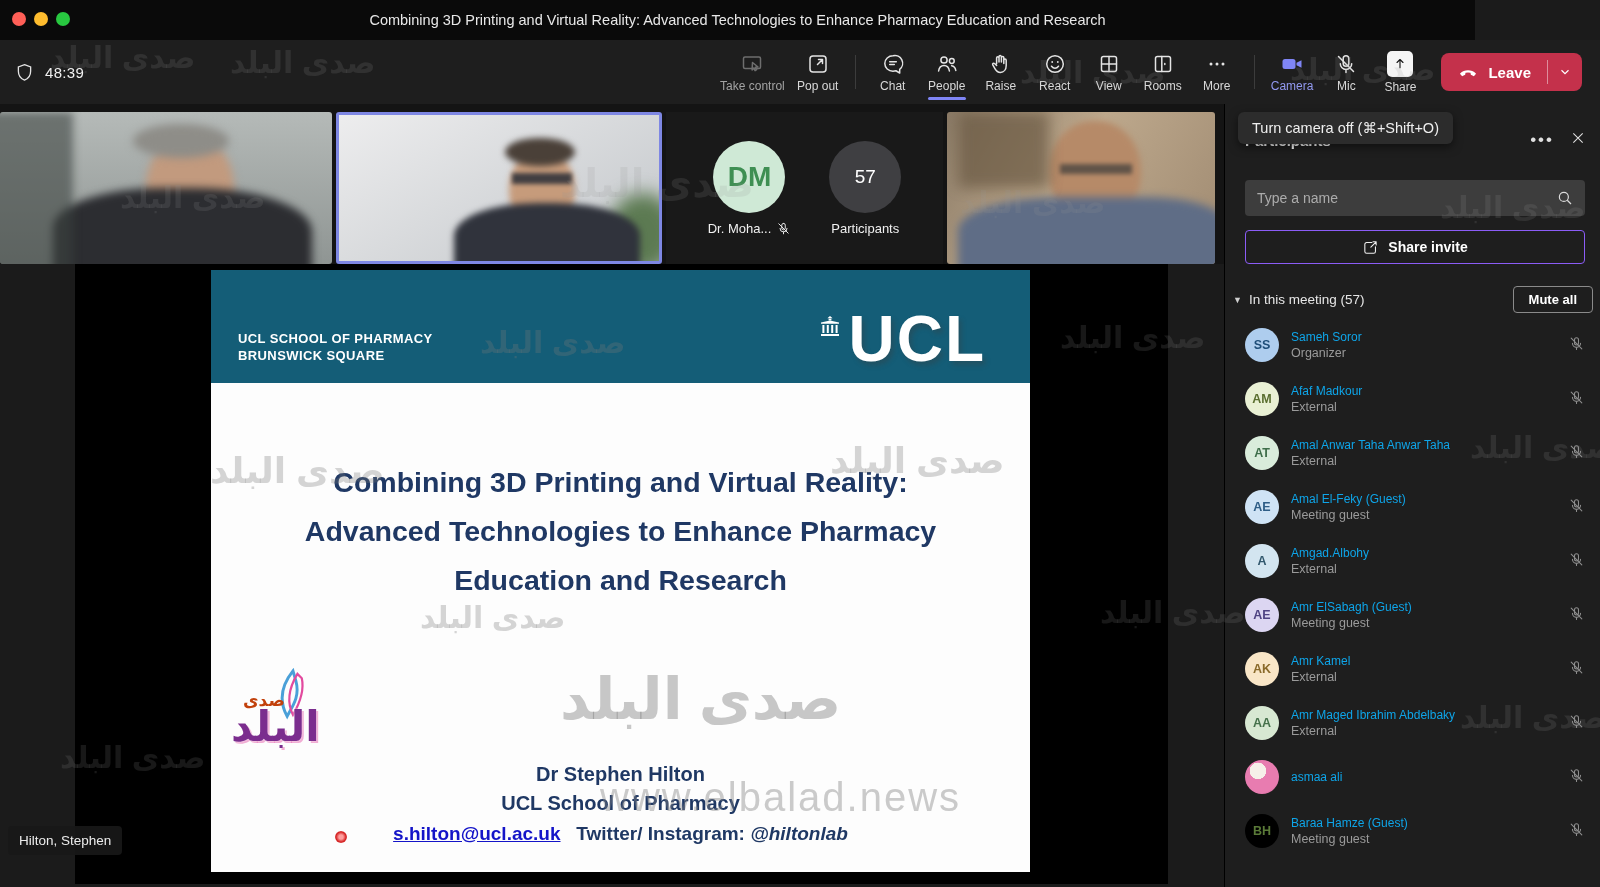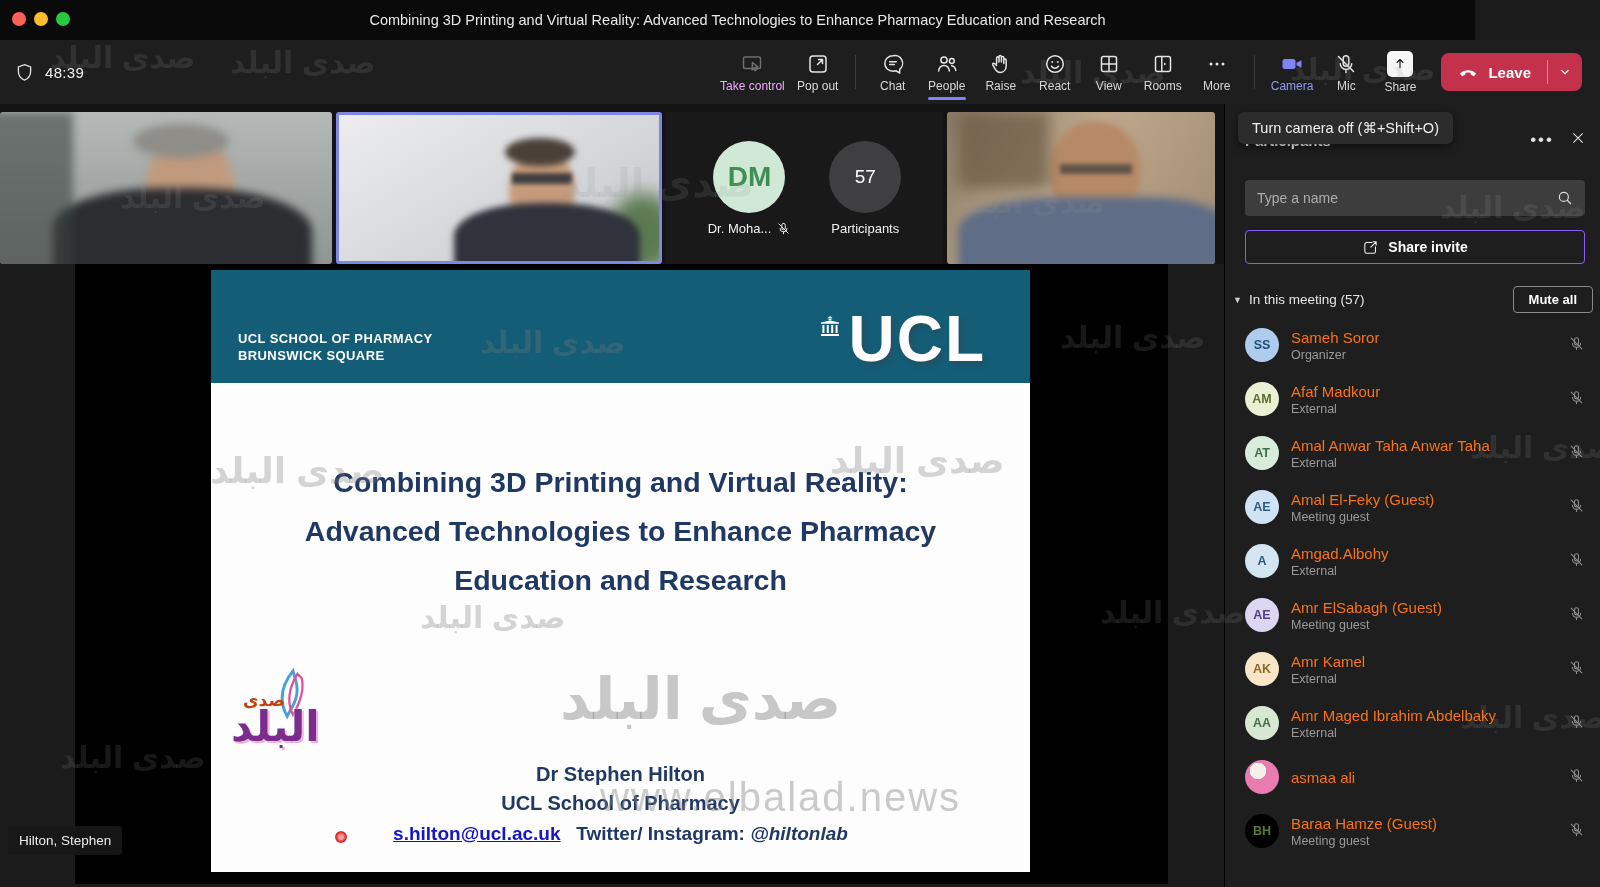--- a/index.html
+++ b/index.html
@@ -15,21 +15,21 @@
   .wintitle { color:#e8e8e8; font-size:14.5px; }
 
   
   .toolbar { position:absolute; left:0; top:40px; width:1600px; height:64px; background:#1e1e1e; display:flex; align-items:center; }
   .tb-left { display:flex; align-items:center; gap:10px; padding-left:14px; }
   .timer { color:#f0f0f0; font-size:15px; letter-spacing:.3px; }
   .tb-right { margin-left:auto; display:flex; align-items:center; }
   .tbtn { display:flex; flex-direction:column; align-items:center; justify-content:center; gap:3px; min-width:54px; padding:0 6px; height:60px; cursor:pointer; position:relative; }
   .tbtn .lbl { font-size:12px; color:#d8d8d8; white-space:nowrap; }
   .tbtn svg { width:24px; height:24px; stroke:#e4e4e4; fill:none; stroke-width:1.5; stroke-linecap:round; stroke-linejoin:round; }
-  .tbtn.disabled .lbl { color:#f0abfc; }
+  .tbtn.disabled .lbl { color:#a3a3a3; }
   .tbtn.disabled svg { stroke:#6e6e6e; }
   .tbtn.accent .lbl { color:#9299f0; }
   .sel-underline { position:absolute; bottom:2px; left:50%; transform:translateX(-50%); width:38px; height:3px; border-radius:2px; background:#7f85f5; }
   .tb-div { width:1px; height:34px; background:#3c3c3c; margin:0 10px; }
   .share-box { width:26px; height:26px; background:#f5f5f5; border-radius:5px; display:flex; align-items:center; justify-content:center; }
   .share-box svg { width:18px; height:18px; stroke:#161616; }
   .leave-btn { display:flex; align-items:stretch; height:38px; background:#c4314b; border-radius:8px; overflow:hidden; margin:0 18px 0 14px; cursor:pointer; }
   .leave-main { display:flex; align-items:center; gap:9px; padding:0 16px; }
   .leave-main svg { width:22px; height:22px; fill:#fff; }
   .leave-lbl { color:#fff; font-size:15px; font-weight:bold; }
@@ -91,21 +91,21 @@
   .p-invite svg { width:17px; height:17px; stroke:#f0f0f0; fill:none; stroke-width:1.5; stroke-linecap:round; stroke-linejoin:round; }
   .p-section { position:absolute; left:8px; top:182px; width:360px; display:flex; align-items:center; }
   .tri { color:#cfcfcf; font-size:9px; margin-right:7px; }
   .sec-lbl { color:#e6e6e6; font-size:13.5px; }
   .muteall { margin-left:auto; border:1px solid #8a8a8a; border-radius:4px; background:transparent; color:#fff; font-size:13px; font-weight:bold; padding:5px 15px; cursor:pointer; font-family:inherit; }
   .plist { position:absolute; left:0; top:214px; width:376px; bottom:0; overflow:hidden; }
   .prow { display:flex; align-items:center; height:54px; padding:0 16px 0 20px; cursor:pointer; }
   .pav { width:34px; height:34px; border-radius:50%; display:flex; align-items:center; justify-content:center; font-size:12.5px; font-weight:bold; flex:none; }
   .pav.photo { background:radial-gradient(circle at 38% 32%,#f6f0e9 0 26%,#e87cb0 27% 72%,#bf4a80); color:transparent; }
   .ptxt { margin-left:12px; min-width:0; }
-  .pname { color:#f97316; font-size:15px; white-space:nowrap; }
+  .pname { color:#0ea5e9; font-size:12px; white-space:nowrap; }
   .prole { color:#9a9a9a; font-size:12.5px; margin-top:2px; }
   .pmic { margin-left:auto; } 
   .pmic svg { width:17px; height:17px; stroke:#8f8f8f; fill:none; stroke-width:1.5; stroke-linecap:round; }
 
   
   .tooltip { position:absolute; left:1238px; top:112px; background:#2c2c2c; color:#efefef; font-size:14.5px; padding:8px 14px; border-radius:6px; box-shadow:0 3px 10px rgba(0,0,0,.5); z-index:40; }
 
   
   .wm-layer { position:absolute; inset:0; pointer-events:none; z-index:60; }
   .wm { position:absolute; color:rgba(150,150,150,.16); font-weight:bold; font-size:30px; white-space:nowrap; }

